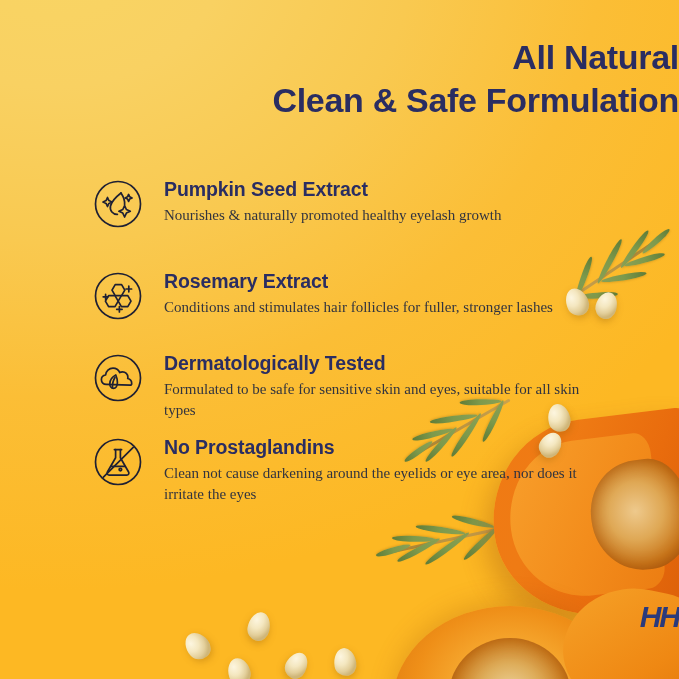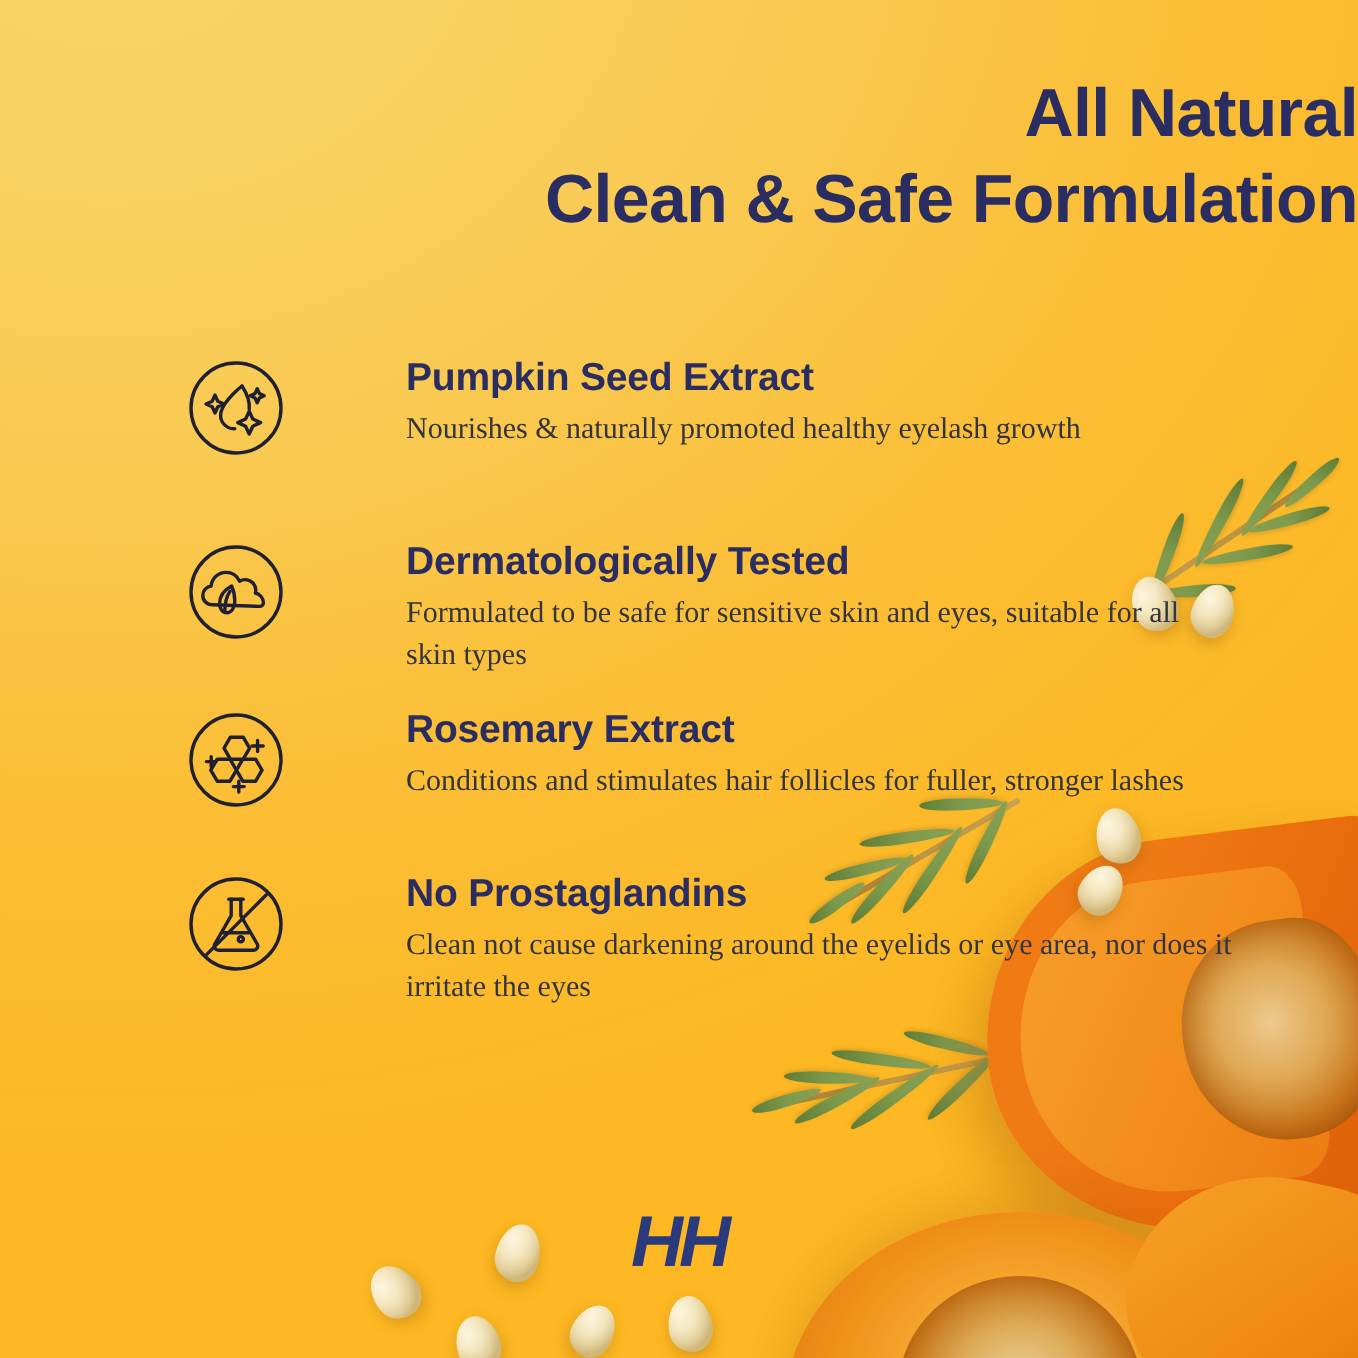--- a/index.html
+++ b/index.html
@@ -139,21 +139,20 @@
     position: absolute;
     top: 176px;
     left: 90px;
     right: 62px;
   }
   .feature {
     position: relative;
     display: flex;
     align-items: flex-start;
     min-height: 66px;
-    gap: 39px;
   }
   .feature-icon {
     flex: 0 0 auto;
     width: 56px;
     height: 56px;
     margin-right: 18px;
   }
   .feature-icon svg {
     display: block;
     width: 56px;
@@ -179,25 +178,25 @@
     font-family: Liberation Serif, serif;
   }
   .f1 { margin-bottom: 26px; }
   .f2 { margin-bottom: 16px; }
   .f3 { margin-bottom: 14px; }
   .logo {
     position: absolute;
     left: 0;
     right: 0;
     top: 600px;
-    text-align: center;
+    text-align: right;
     color: #2a3a7c;
     font-weight: bold;
     font-style: italic;
-    font-size: 36px;
+    font-size: 30px;
     letter-spacing: -2px;
     z-index: 4;
   }
 </style>
 </head>
 <body>
 
 <div class="canvas">
 
   <div class="photo-layer">
@@ -272,35 +271,20 @@
             <path d="M31 17 C 31 17, 22 24, 20.5 30 C 19.4 34.6, 23 38.6, 27.4 38.4"></path>
             <path d="M31 17 C 33.6 21, 35 25, 34.6 28.6"></path>
             <path d="M17.5 21.5 l1.4 3.1 l3.1 1.4 l-3.1 1.4 l-1.4 3.1 l-1.4 -3.1 l-3.1 -1.4 l3.1 -1.4 z"></path>
             <path d="M38.6 18.4 l1.1 2.4 l2.4 1.1 l-2.4 1.1 l-1.1 2.4 l-1.1 -2.4 l-2.4 -1.1 l2.4 -1.1 z"></path>
             <path d="M34.6 29.6 l1.8 3.9 l3.9 1.8 l-3.9 1.8 l-1.8 3.9 l-1.8 -3.9 l-3.9 -1.8 l3.9 -1.8 z"></path>
           </svg>
         </div>
         <div class="feature-text">
           <p class="feature-title">Pumpkin Seed Extract</p>
           <p class="feature-desc">Nourishes &amp; naturally promoted healthy eyelash growth</p>
-        </div>
-      </div>
-
-      <div class="feature f3">
-        <div class="feature-icon">
-          <svg viewBox="0 0 56 56" fill="none" stroke="#1f2033" stroke-width="1.7" stroke-linecap="round" stroke-linejoin="round">
-            <circle cx="28" cy="28" r="22.5"></circle>
-            <path d="M16.2 34.4 c-2.8 0 -4.8 -2.1 -4.8 -4.7 c0 -2.4 1.8 -4.4 4.2 -4.7 c0.3 -3.8 3.5 -6.8 7.4 -6.8 c3 0 5.6 1.8 6.8 4.4 c0.8 -0.5 1.7 -0.8 2.7 -0.8 c3 0 5.4 2.4 5.4 5.4 c0 0.4 -0.1 0.9 -0.2 1.3 c2.3 0.5 4 2.5 4 4.9 c0 1 -0.8 1.8 -1.8 1.8 z"></path>
-            <path d="M25.8 25 c-3.4 1.8 -6 5 -6 8.8 c0 2.6 1.6 4.6 3.6 4.6 c2.4 0 4 -2.6 4 -5.8 c0 -3.2 -0.8 -5.8 -1.6 -7.6 z"></path>
-            <path d="M25 27.6 c-1.8 2.6 -2.6 6.4 -2.6 10.4"></path>
-          </svg>
-        </div>
-        <div class="feature-text">
-          <p class="feature-title">Dermatologically Tested</p>
-          <p class="feature-desc">Formulated to be safe for sensitive skin and eyes, suitable for all skin types</p>
         </div>
       </div>
 
       <div class="feature f2">
         <div class="feature-icon">
           <svg viewBox="0 0 56 56" fill="none" stroke="#1f2033" stroke-width="1.7" stroke-linecap="round" stroke-linejoin="round">
             <circle cx="28" cy="28" r="22.5"></circle>
             <path d="M25.2 16.6 l6.4 0 l3.2 5.5 l-3.2 5.5 l-6.4 0 l-3.2 -5.5 z"></path>
             <path d="M18.6 27.6 l6.4 0 l3.2 5.5 l-3.2 5.5 l-6.4 0 l-3.2 -5.5 z"></path>
             <path d="M31.4 27.6 l6.4 0 l3.2 5.5 l-3.2 5.5 l-6.4 0 l-3.2 -5.5 z"></path>
@@ -308,20 +292,35 @@
             <path d="M15.6 26.4 v4.8 M13.2 28.8 h4.8"></path>
             <path d="M29.4 38.6 v5.4 M26.7 41.3 h5.4"></path>
           </svg>
         </div>
         <div class="feature-text">
           <p class="feature-title">Rosemary Extract</p>
           <p class="feature-desc">Conditions and stimulates hair follicles for fuller, stronger lashes</p>
         </div>
       </div>
 
+      <div class="feature f3">
+        <div class="feature-icon">
+          <svg viewBox="0 0 56 56" fill="none" stroke="#1f2033" stroke-width="1.7" stroke-linecap="round" stroke-linejoin="round">
+            <circle cx="28" cy="28" r="22.5"></circle>
+            <path d="M16.2 34.4 c-2.8 0 -4.8 -2.1 -4.8 -4.7 c0 -2.4 1.8 -4.4 4.2 -4.7 c0.3 -3.8 3.5 -6.8 7.4 -6.8 c3 0 5.6 1.8 6.8 4.4 c0.8 -0.5 1.7 -0.8 2.7 -0.8 c3 0 5.4 2.4 5.4 5.4 c0 0.4 -0.1 0.9 -0.2 1.3 c2.3 0.5 4 2.5 4 4.9 c0 1 -0.8 1.8 -1.8 1.8 z"></path>
+            <path d="M25.8 25 c-3.4 1.8 -6 5 -6 8.8 c0 2.6 1.6 4.6 3.6 4.6 c2.4 0 4 -2.6 4 -5.8 c0 -3.2 -0.8 -5.8 -1.6 -7.6 z"></path>
+            <path d="M25 27.6 c-1.8 2.6 -2.6 6.4 -2.6 10.4"></path>
+          </svg>
+        </div>
+        <div class="feature-text">
+          <p class="feature-title">Dermatologically Tested</p>
+          <p class="feature-desc">Formulated to be safe for sensitive skin and eyes, suitable for all skin types</p>
+        </div>
+      </div>
+
       <div class="feature f4">
         <div class="feature-icon">
           <svg viewBox="0 0 56 56" fill="none" stroke="#1f2033" stroke-width="1.7" stroke-linecap="round" stroke-linejoin="round">
             <circle cx="28" cy="28" r="22.5"></circle>
             <path d="M24.4 15.6 h7.2"></path>
             <path d="M25.6 15.6 v8.2 l-8.2 14.2 c-0.8 1.4 0.2 3.1 1.8 3.1 h17.6 c1.6 0 2.6 -1.7 1.8 -3.1 l-8.2 -14.2 v-8.2"></path>
             <path d="M21.6 32.4 h12.8"></path>
             <circle cx="30.4" cy="35.6" r="1.3"></circle>
             <path d="M13.4 43.2 L43.2 13.4"></path>
           </svg>

